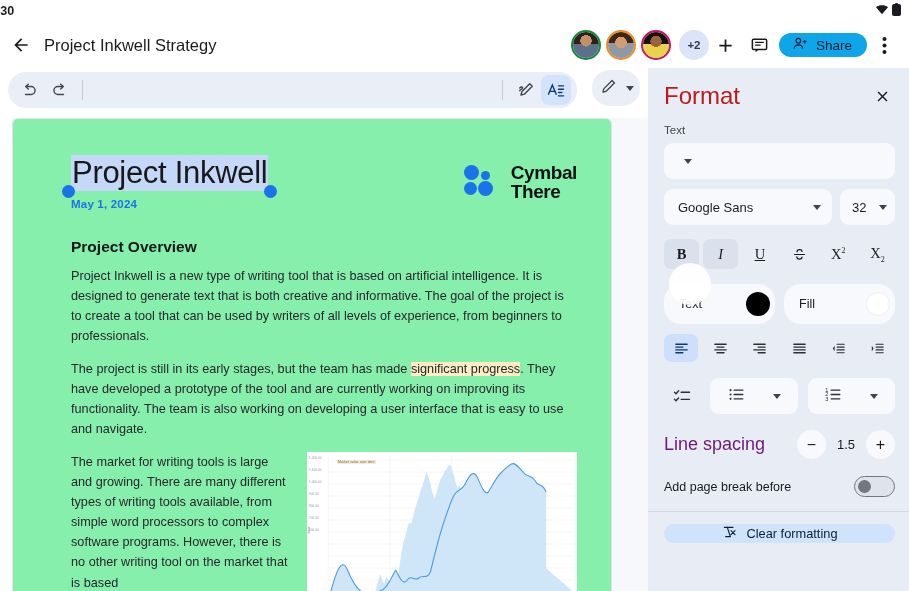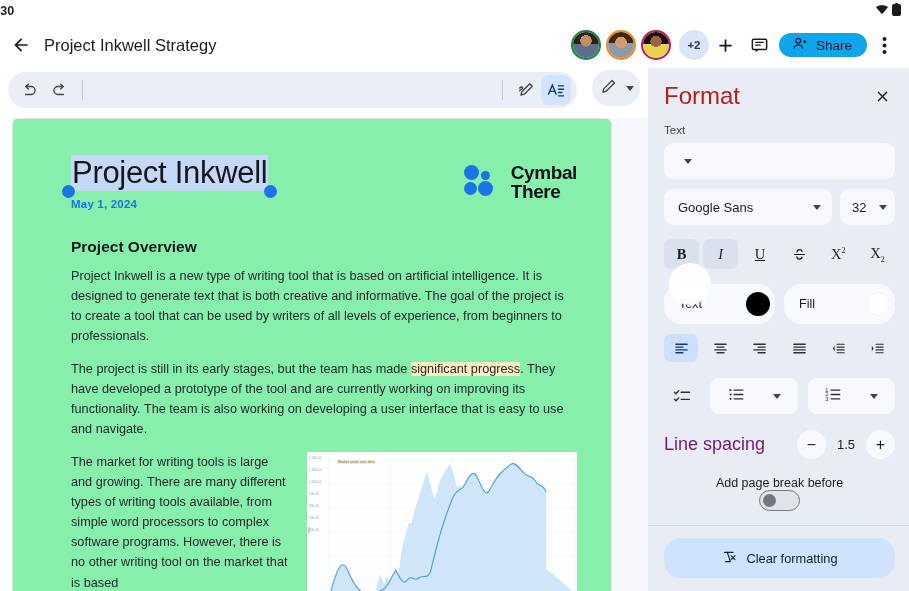--- a/index.html
+++ b/index.html
@@ -425,21 +425,20 @@
   }
   .spacing-val {
     width: 40px;
     text-align: center;
     font-size: 13px;
     color: #1b1b1f;
   }
   .toggle-row {
     display: flex; align-items: center;
     margin: 13px 0 12px 0;
-    flex-direction: column;
   }
   .toggle-label { flex: 1 1 auto; font-size: 12.5px; color: #1b1b1f; }
   .toggle {
     width: 41px; height: 21px;
     border-radius: 11px;
     background: #dee3ec;
     border: 1.5px solid #74777f;
     position: relative;
     cursor: pointer;
   }
@@ -449,21 +448,21 @@
     border-radius: 50%;
     background: #74777f;
     left: 3px; top: 2.5px;
   }
   .panel-sep {
     height: 1px;
     background: #d3d9e4;
     margin: 2px -16px 12px -16px;
   }
   .clear-btn {
-    height: 40px;
+    height: 19px;
     border-radius: 17px;
     background: #cfe3fd;
     border: none;
     display: flex; align-items: center; justify-content: center;
     gap: 9px;
     font-size: 12.8px;
     color: #0b1f36;
     cursor: pointer;
     font-family: "Liberation Sans", sans-serif;
     margin-bottom: 10px;

